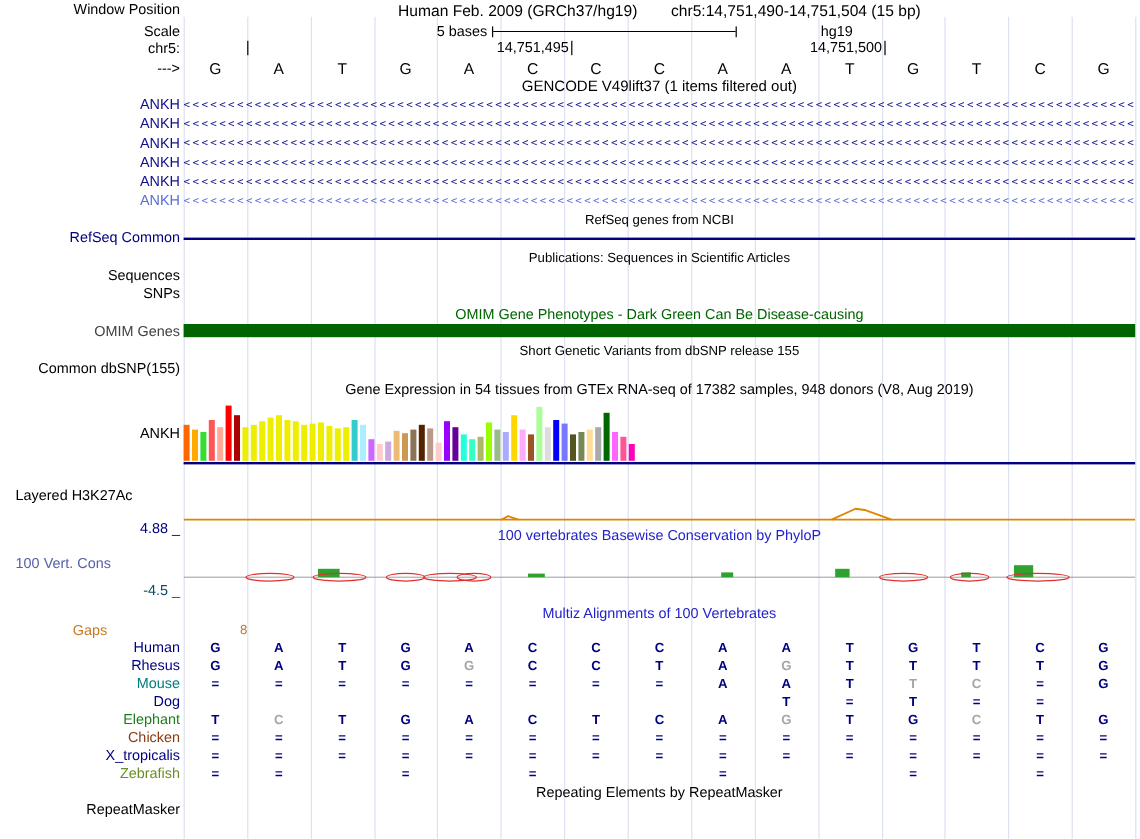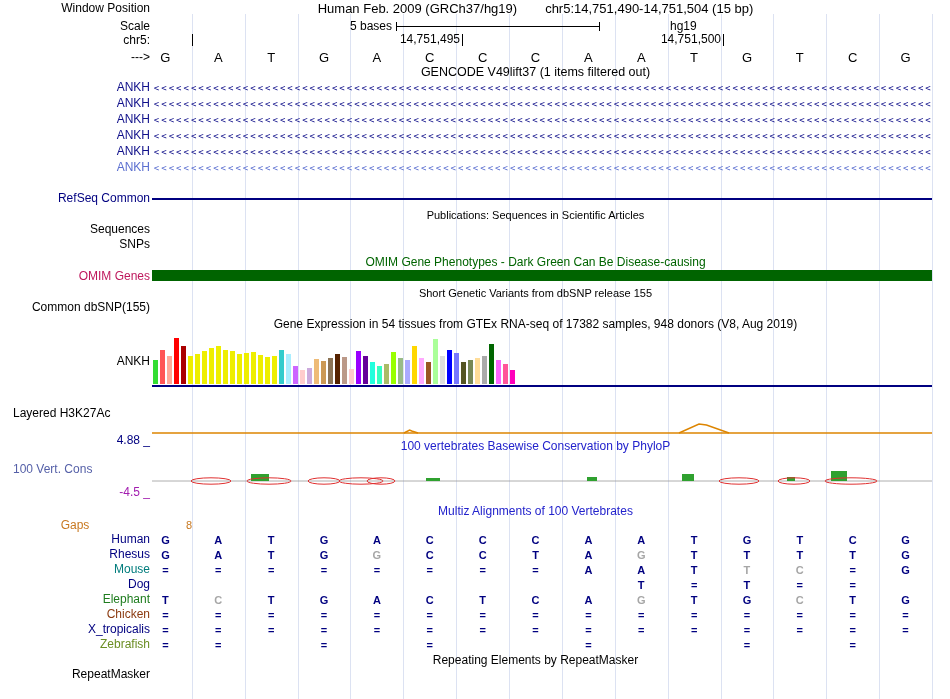--- a/index.html
+++ b/index.html
@@ -3,21 +3,21 @@
 <meta charset="utf-8">
 <style>
   *{margin:0;padding:0;box-sizing:border-box}
   html,body{background:#fff}
   body{width:950px;height:699px;position:relative;overflow:hidden;
        font-family:"Liberation Sans",sans-serif;color:#000}
   #app{position:absolute;left:0;top:0;width:950px;height:699px;background:#fff}
   .lblcol{position:absolute;left:0;top:0;width:152px;height:699px;z-index:3;background:#fff}
   .lbl{position:absolute;left:0;width:150px;text-align:right;font-size:12px;line-height:13px;white-space:nowrap}
   .lbl.leftal{text-align:left;padding-left:13px}
-  .main{position:absolute;left:139px;top:0;width:793px;height:699px}
+  .main{position:absolute;left:153px;top:0;width:793px;height:699px}
   .gridline{position:absolute;top:14px;bottom:0;width:1px;z-index:0}
   .ctitle{position:absolute;left:0;width:793px;text-align:center;font-size:12px;line-height:13px;z-index:2;white-space:nowrap}
   .ctitle.small{font-size:11px}
   .abs{position:absolute;white-space:nowrap;z-index:2;line-height:13px}
   .tick{position:absolute;width:1px;height:12px;background:#000;z-index:2}
   .ruler{position:absolute;height:9px;border-left:1px solid #000;border-right:1px solid #000;
          background:linear-gradient(to bottom,transparent 4px,#000 4px,#000 5px,transparent 5px);z-index:2}
   .base{position:absolute;text-align:center;font-size:13px;line-height:15px;z-index:2}
   .generow{position:absolute;left:0;width:793px;height:14px;overflow:hidden;white-space:nowrap;
            font-family:"DejaVu Sans Mono",monospace;font-size:9px;letter-spacing:2px;line-height:14px;z-index:1}
@@ -41,27 +41,27 @@
     <div class="lbl" style="top: 81px; color: rgb(16, 16, 138);">ANKH</div>
     <div class="lbl" style="top: 97px; color: rgb(16, 16, 138);">ANKH</div>
     <div class="lbl" style="top: 113px; color: rgb(16, 16, 138);">ANKH</div>
     <div class="lbl" style="top: 129px; color: rgb(16, 16, 138);">ANKH</div>
     <div class="lbl" style="top: 145px; color: rgb(16, 16, 138);">ANKH</div>
     <div class="lbl" style="top: 161px; color: rgb(91, 111, 208);">ANKH</div>
 
     <div class="lbl" style="top: 192px; color: rgb(0, 0, 128);">RefSeq Common</div>
     <div class="lbl" style="top:223px">Sequences</div>
     <div class="lbl" style="top:238px">SNPs</div>
-    <div class="lbl" style="top: 270px; color: #be185d;">OMIM Genes</div>
+    <div class="lbl" style="top: 270px; color: #404040;">OMIM Genes</div>
     <div class="lbl" style="top:301px">Common dbSNP(155)</div>
     <div class="lbl" style="top:355px">ANKH</div>
     <div class="lbl leftal" style="top:407px">Layered H3K27Ac</div>
     <div class="lbl" style="top: 434px; color: rgb(0, 0, 128);">4.88 _</div>
     <div class="lbl leftal" style="top: 463px; color: rgb(85, 96, 168);">100 Vert. Cons</div>
-    <div class="lbl" style="top: 486px; color: #a21caf;">-4.5 _</div>
+    <div class="lbl" style="top: 486px; color: #0c4a6e;">-4.5 _</div>
     <div class="lbl" style="top: 519px; color: rgb(200, 120, 32); text-align: center;">Gaps</div>
 
     <div class="lbl" style="top: 533px; color: rgb(0, 0, 128);">Human</div>
     <div class="lbl" style="top: 548px; color: rgb(0, 0, 128);">Rhesus</div>
     <div class="lbl" style="top: 563px; color: rgb(0, 124, 124);">Mouse</div>
     <div class="lbl" style="top: 578px; color: rgb(0, 0, 128);">Dog</div>
     <div class="lbl" style="top: 593px; color: rgb(30, 124, 30);">Elephant</div>
     <div class="lbl" style="top: 608px; color: rgb(139, 58, 16);">Chicken</div>
     <div class="lbl" style="top: 623px; color: rgb(0, 0, 128);">X_tropicalis</div>
     <div class="lbl" style="top: 638px; color: rgb(107, 142, 35);">Zebrafish</div>
@@ -79,20 +79,21 @@
     <div class="abs" style="top:20px;left:531px;font-size:12px">hg19</div>
 
     <div class="tick" style="left:53px;top:34px"></div>
     <div class="abs" style="top:33px;left:221px;width:100px;text-align:right;font-size:12px">14,751,495</div>
     <div class="tick" style="left:323px;top:34px"></div>
     <div class="abs" style="top:33px;left:482px;width:100px;text-align:right;font-size:12px">14,751,500</div>
     <div class="tick" style="left:584px;top:34px"></div>
 
     <div class="ctitle" style="top:66px;font-size:12.5px">GENCODE V49lift37 (1 items filtered out)</div>
 
+    <div class="ctitle small" style="top:178px">RefSeq genes from NCBI</div>
     <div class="hline" style="top: 198px; height: 2px; background: rgb(0, 0, 128);"></div>
 
     <div class="ctitle small" style="top:209px">Publications: Sequences in Scientific Articles</div>
 
     <div class="ctitle" style="top: 256px; color: rgb(0, 100, 0);">OMIM Gene Phenotypes - Dark Green Can Be Disease-causing</div>
     <div class="hline" style="top: 270px; height: 11px; background: rgb(0, 100, 0);"></div>
 
     <div class="ctitle small" style="top:287px">Short Genetic Variants from dbSNP release 155</div>
 
     <div class="ctitle" style="top:318px">Gene Expression in 54 tissues from GTEx RNA-seq of 17382 samples, 948 donors (V8, Aug 2019)</div>

